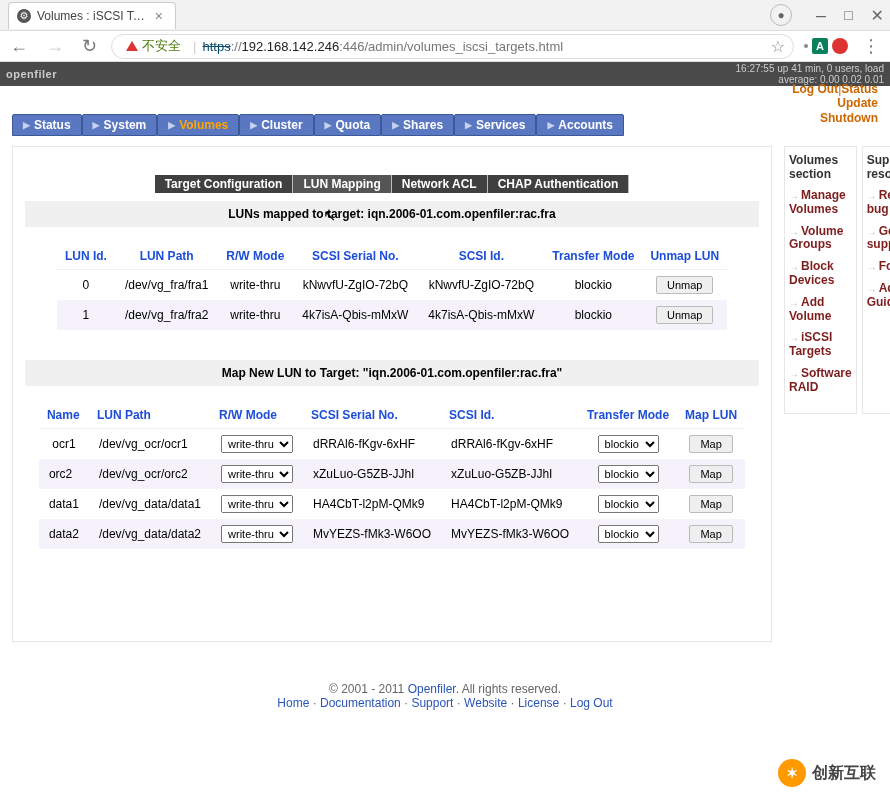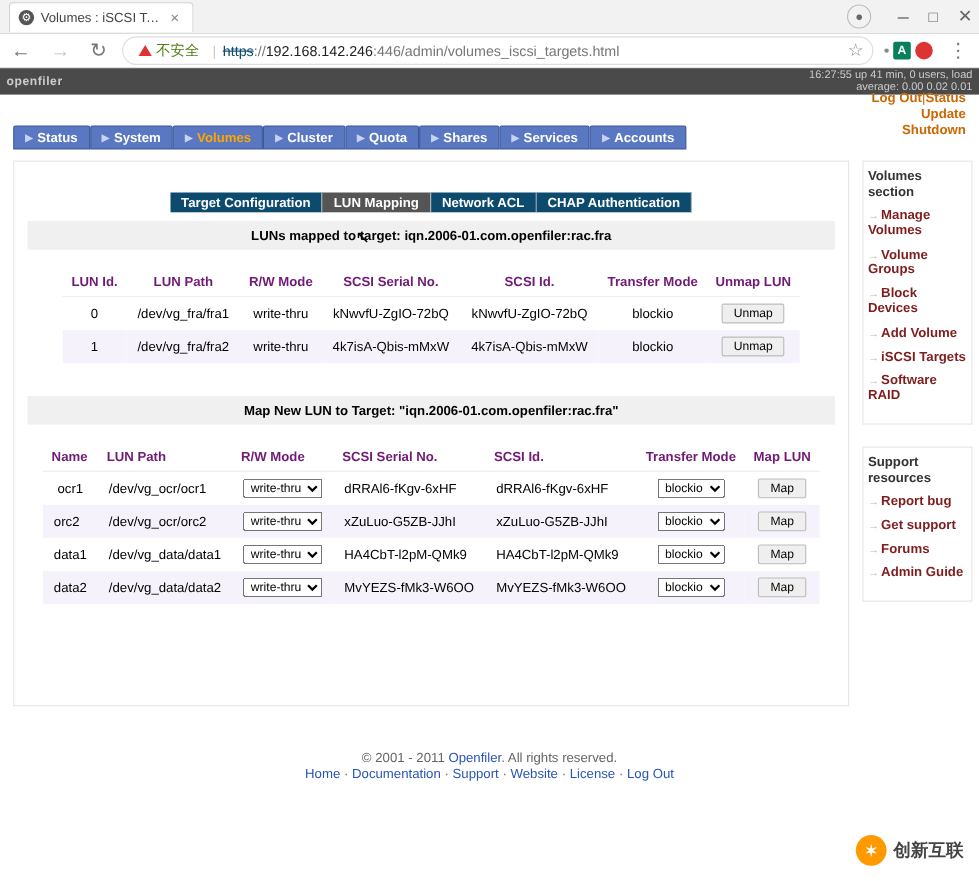--- a/index.html
+++ b/index.html
@@ -28,31 +28,31 @@
   .top-links { text-align: right; font-size: 12px; padding: 2px 6px 0 0; line-height: 1.2; }
   .top-links a { color: #cc6600; font-weight: bold; }
   .top-links .sep-pipe { color: #cc6600; }
   .main-nav { margin: 28px 0 0 12px; display: flex; }
   .main-nav div { background: #5a77c2; color: #fff; border: 1px solid #3b5998; border-radius: 2px 2px 0 0; padding: 3px 10px; font-size: 12px; font-weight: bold; display: flex; align-items: center; gap: 4px; }
   .main-nav div.active { color: #ffa500; }
   .main-nav .nav-arrow { color: #c6d2f0; font-size: 9px; }
   .content-row { display: flex; align-items: flex-start; padding: 10px 6px 0 12px; gap: 12px; }
   .main-col { flex: 1; border: 1px solid #e6e6e6; min-height: 470px; padding: 4px 12px 20px 12px; font-size: 12px; }
   .sub-tabs { display: flex; margin: 24px auto 0 auto; width: fit-content; }
-  .sub-tabs div { background: #0c4a6e; color: #fff; padding: 2px 10px; font-size: 12px; font-weight: bold; border-right: 1px solid #bbb; }
+  .sub-tabs div { background: #404040; color: #fff; padding: 2px 10px; font-size: 12px; font-weight: bold; border-right: 1px solid #bbb; }
   .sub-tabs div.active { background: #555; }
   .section-band { background: #f0f0f0; text-align: center; font-weight: bold; padding: 6px 0; margin-top: 8px; }
   table.data { margin: 16px auto 0 auto; border-collapse: collapse; font-size: 12px; }
-  table.data th { color: #701a75; font-weight: bold; padding: 6px 8px; border-bottom: 1px solid #eee; background: #fff; }
+  table.data th { color: #1d4ed8; font-weight: bold; padding: 6px 8px; border-bottom: 1px solid #eee; background: #fff; }
   table.data td { padding: 6px 10px; text-align: center; }
   table.data tbody tr:nth-child(odd) { background: #fff; }
   table.data tbody tr:nth-child(even) { background: #f5f2fb; }
   .btn { background: #efefef; border: 1px solid #bbb; padding: 2px 10px; font-size: 11px; border-radius: 2px; }
   select.sel { font-size: 11px; padding: 1px 2px; }
-  .side-col { width: 100px; display: flex; flex-direction: column; gap: 20px; }
+  .side-col { width: 100px; display: flex; flex-direction: row; gap: 5px; }
   .side-box { border: 1px solid #e6e6e6; padding: 6px 4px 10px 4px; }
   .side-box .box-title { font-weight: bold; font-size: 12px; margin-bottom: 8px; color: #333; }
   .side-box ul { list-style: none; padding: 0; margin: 0; }
   .side-box li { margin-bottom: 8px; line-height: 1.15; }
   .side-box li a { color: #7f1d1d; font-weight: bold; font-size: 12px; }
   .side-box li::before { content: "\2192"; color: #bbb; margin-right: 2px; font-size: 10px; }
   .footer { text-align: center; margin-top: 40px; color: #666; font-size: 12px; }
   .footer a { color: #2a54b8; }
   .watermark { position: absolute; right: 14px; bottom: 14px; display: flex; align-items: center; gap: 6px; }
   .watermark .wm-icon { width: 28px; height: 28px; background: #ff9900; border-radius: 50%; display: flex; align-items: center; justify-content: center; font-weight: bold; color: #fff; font-size: 14px; }

